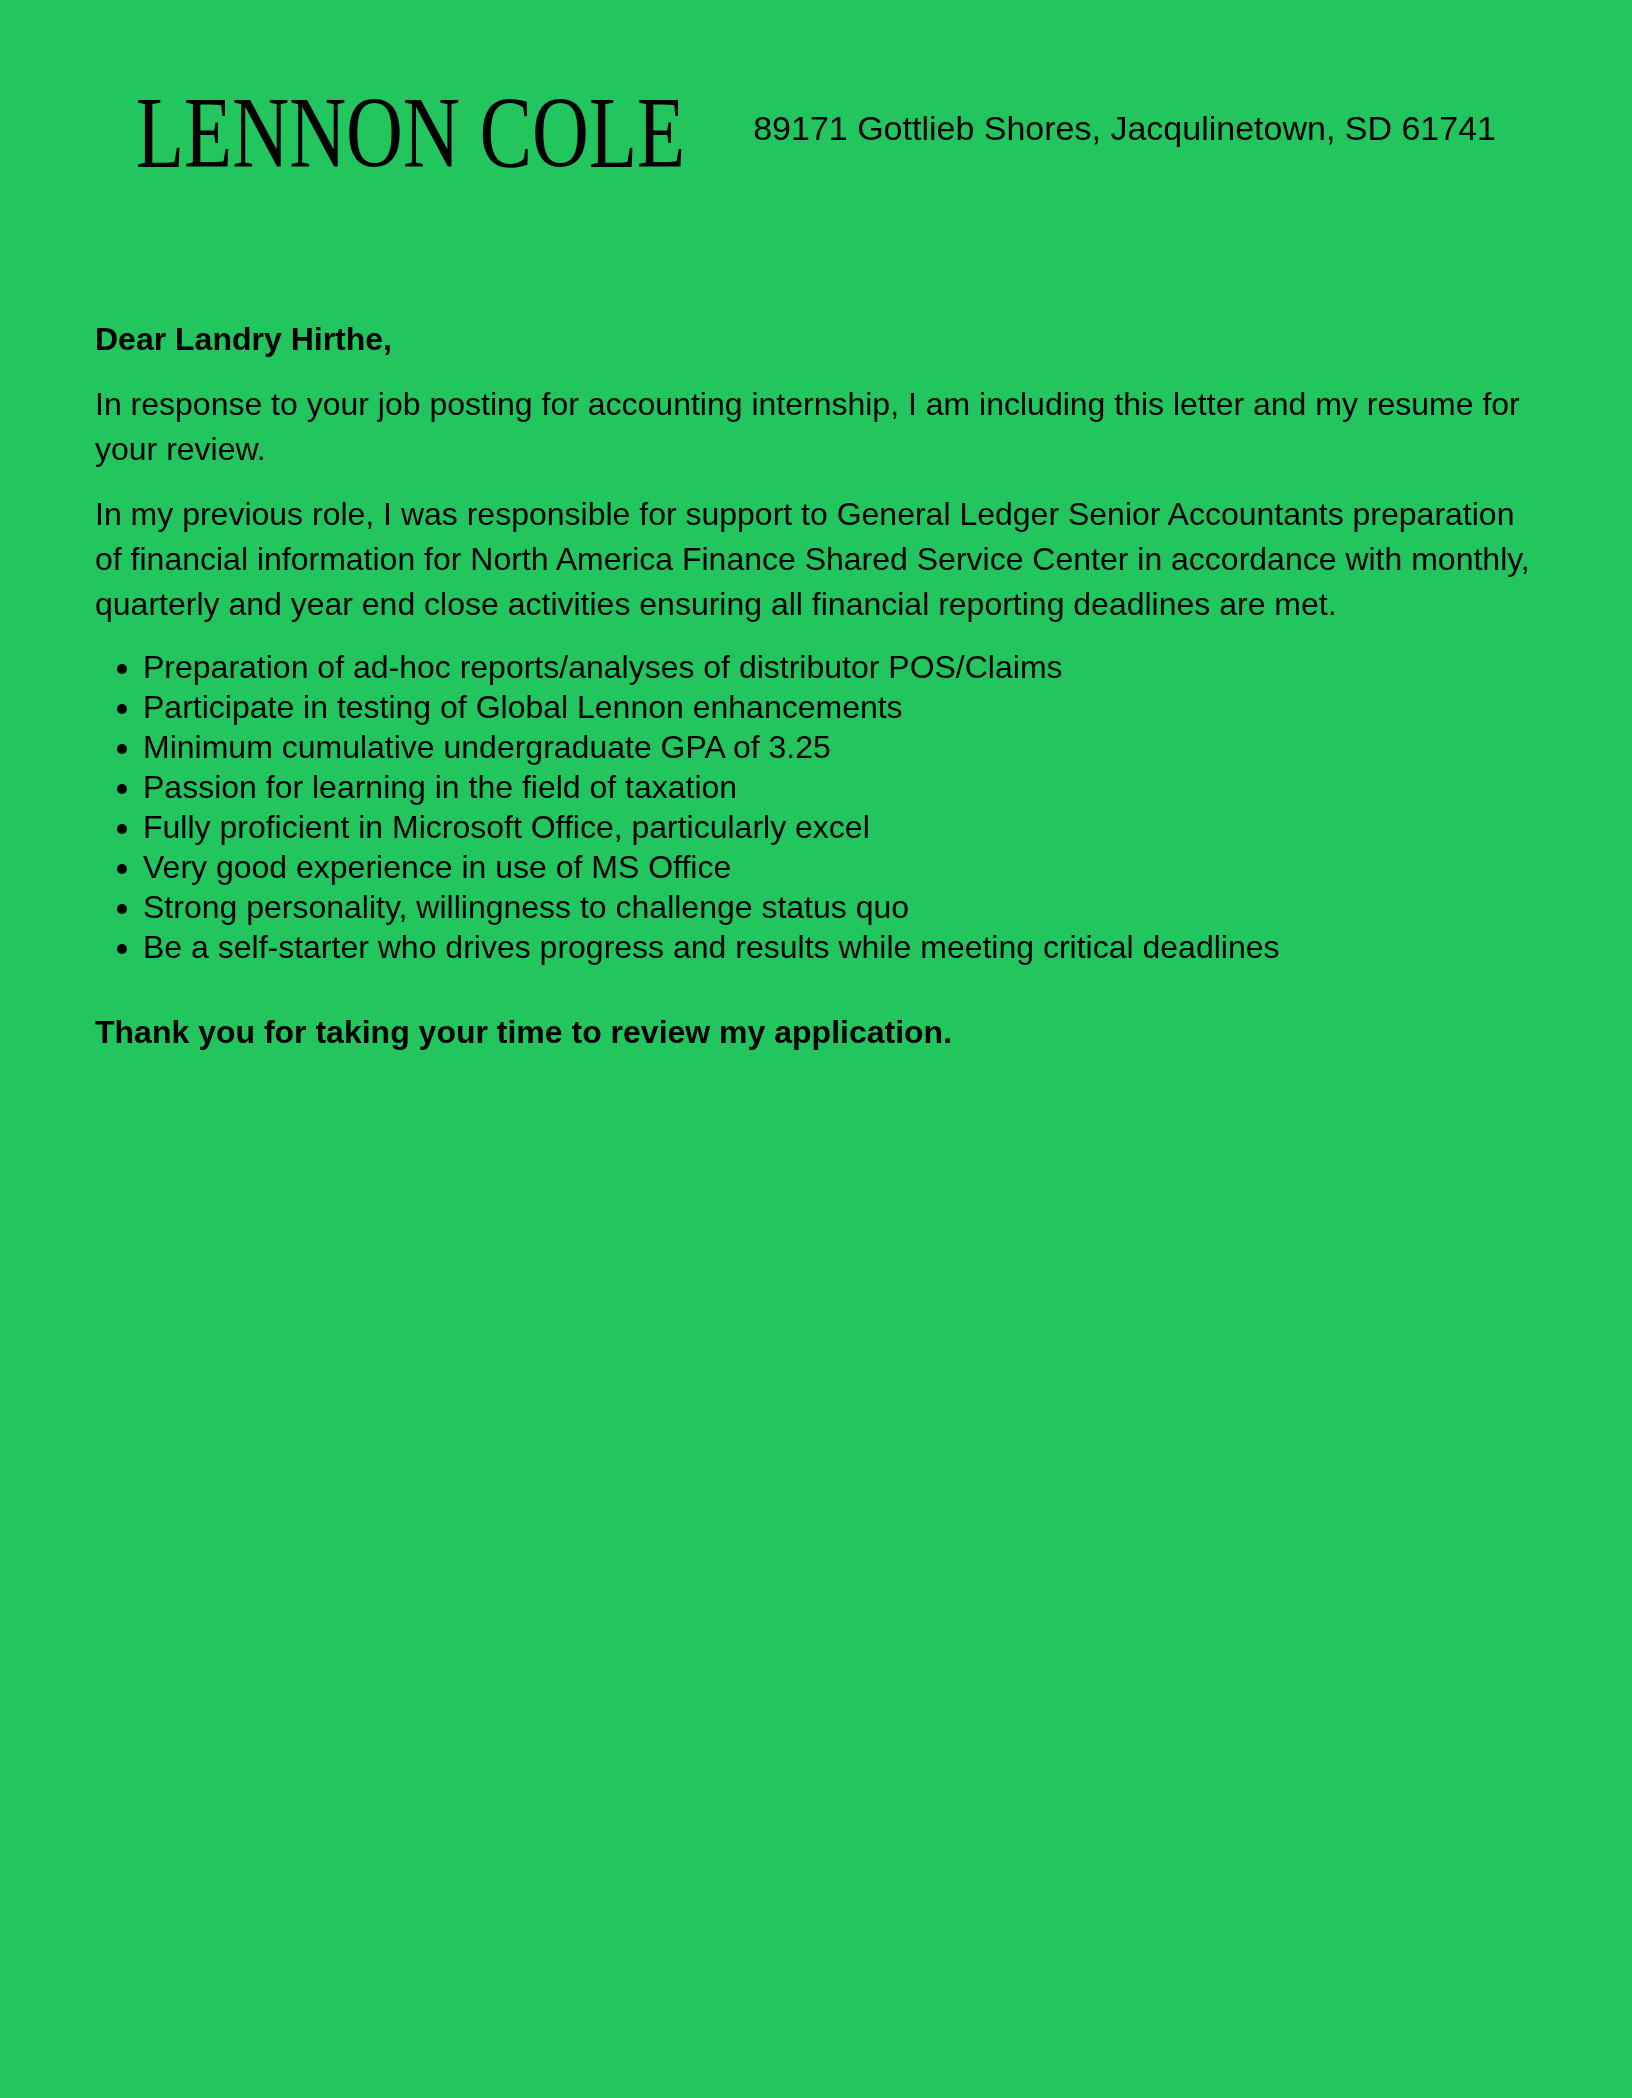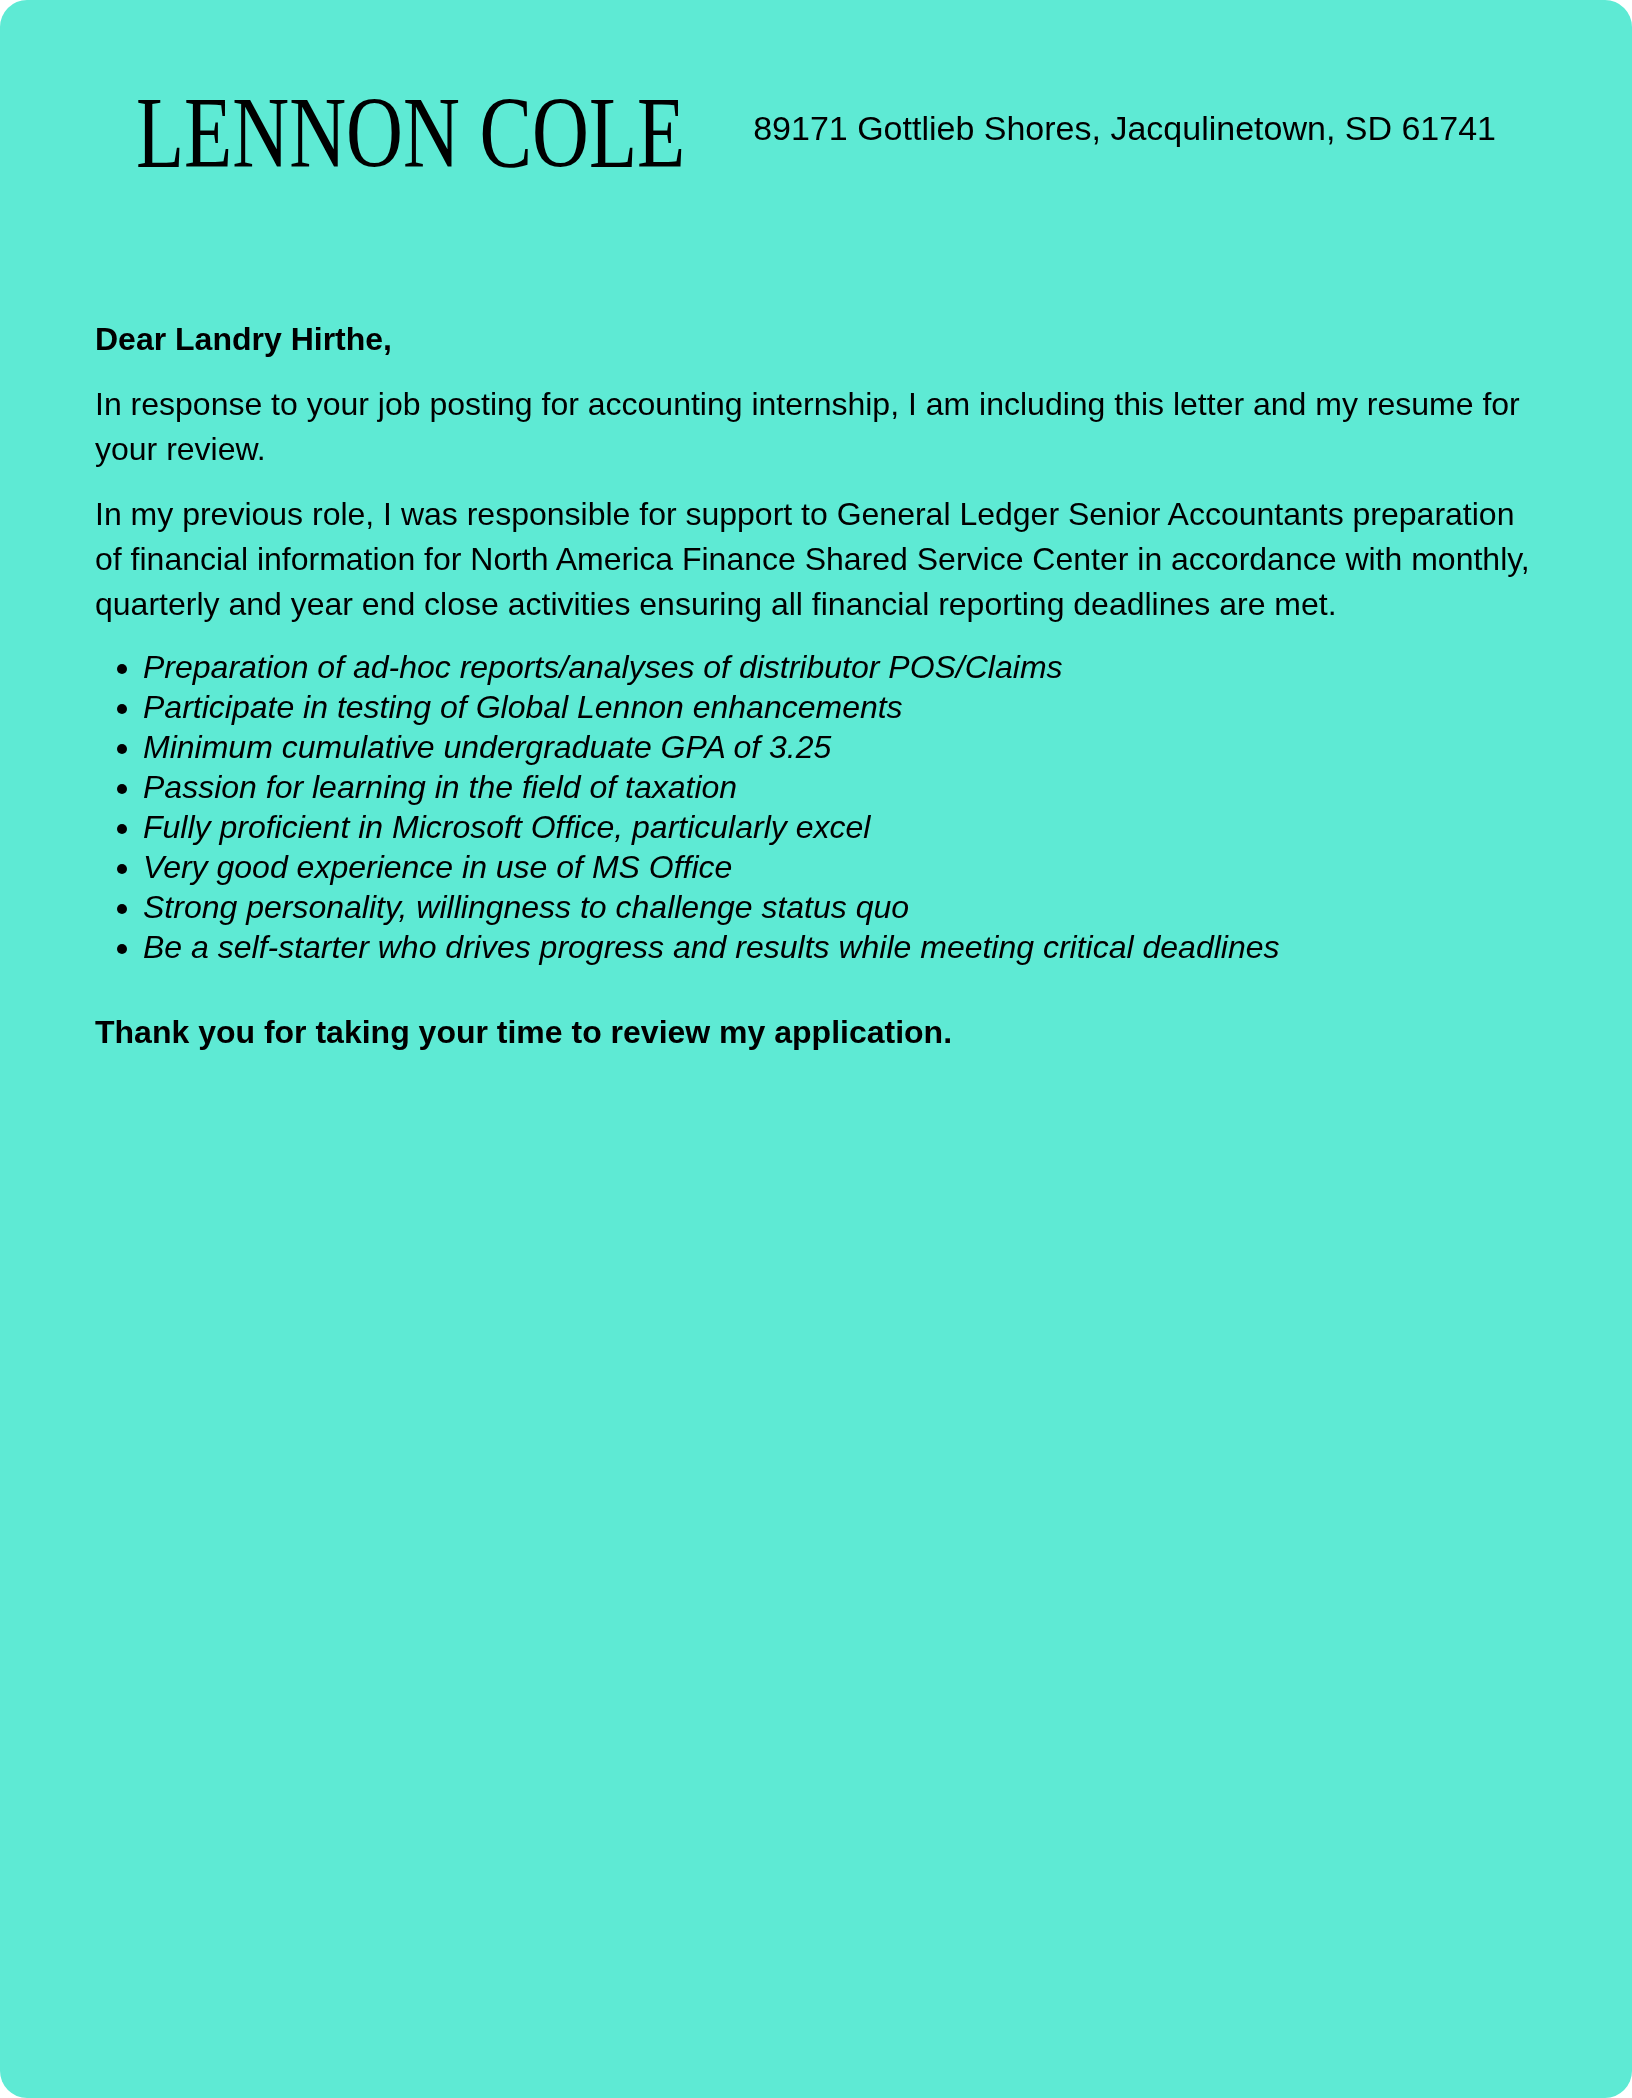--- a/index.html
+++ b/index.html
@@ -1,25 +1,24 @@
 <!DOCTYPE html>
 <html><head>
 <meta charset="utf-8">
 <style>
   html, body { margin: 0; padding: 0; background: #ffffff; }
   .page {
     position: relative;
     width: 1632px;
     height: 2098px;
-    background: #5eead4;
+    background: #22c55e;
     color: #000000;
     font-family: "Liberation Sans", sans-serif;
     overflow: hidden;
     box-sizing: border-box;
-    border-radius: 27px;
   }
   .header {
     display: flex;
     justify-content: space-between;
     align-items: flex-start;
     padding: 83px 136px 0 136px;
   }
   .name-wrap {
     width: 560px;
     flex: 0 0 auto;
@@ -47,21 +46,21 @@
     font-size: 32px;
     line-height: 45px;
   }
   .letter p { margin: 0 0 20px 0; }
   .salutation { font-weight: 700; }
   .qual-list {
     margin: 0 0 43px 0;
     padding: 0 0 0 48px;
     list-style: disc;
   }
-  .qual-list li { line-height: 40px; font-style: italic; }
+  .qual-list li { line-height: 40px; }
   .thanks { font-weight: 700; }
   .signoff { margin-bottom: 0; }
 </style>
 </head>
 <body>
 
 <div class="page">
 
   <div class="header">
     <div class="name-wrap">

